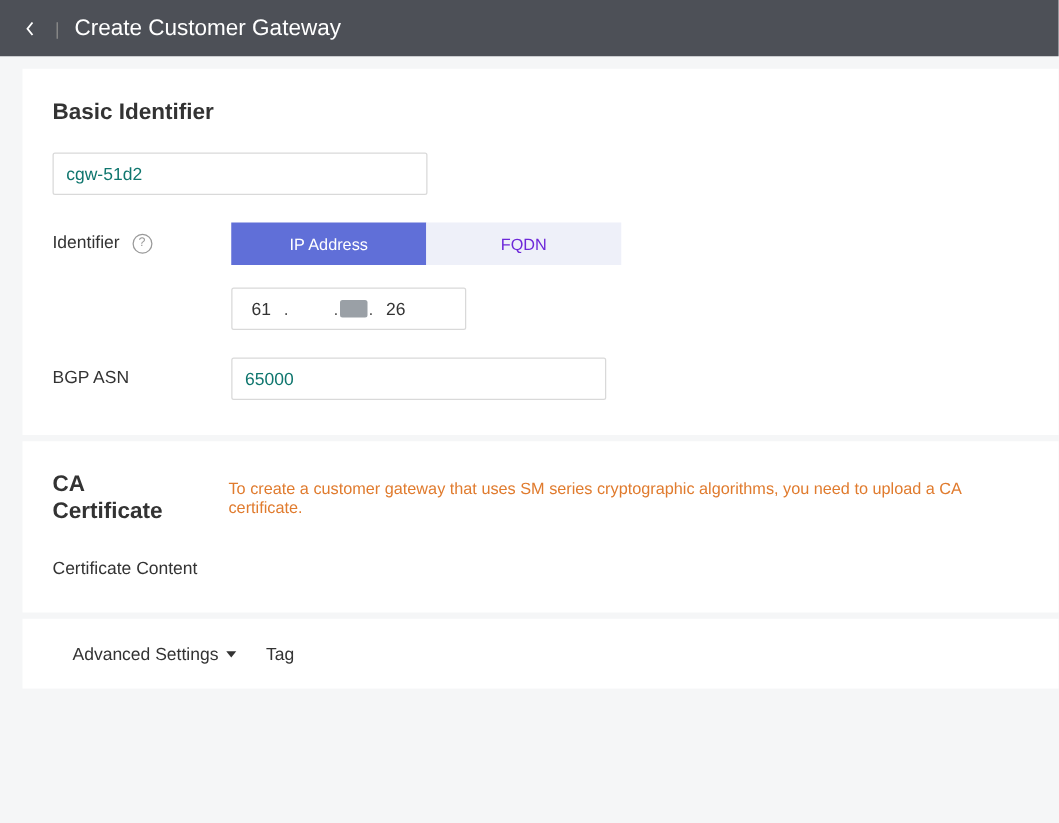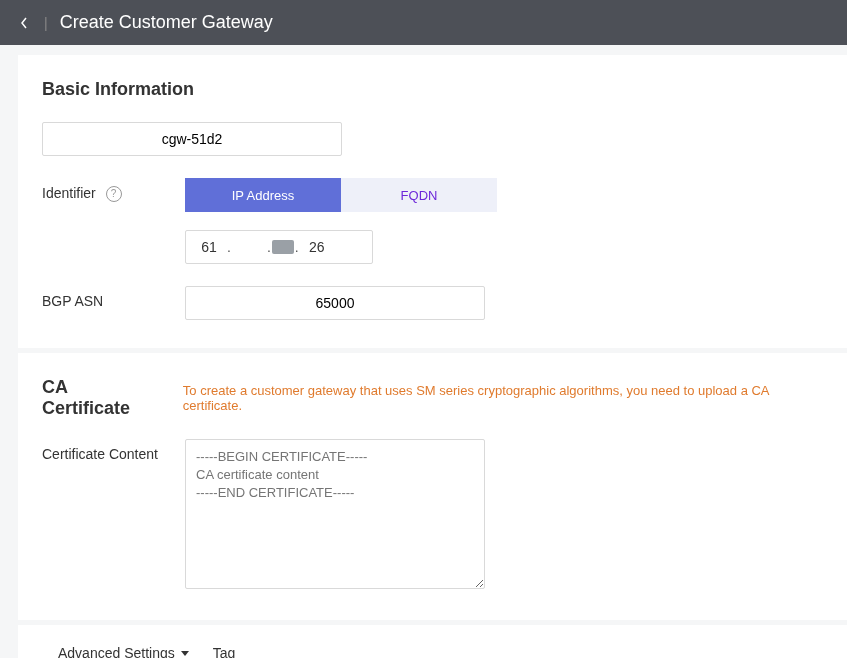--- a/index.html
+++ b/index.html
@@ -59,23 +59,22 @@
     .field {
       flex: 0 0 auto;
     }
     .text-input {
       width: 300px;
       height: 34px;
       border: 1px solid #d9d9d9;
       border-radius: 2px;
       padding: 0 10px;
       font-size: 14px;
-      color: #000000;
+      color: #0f766e;
       outline: none;
-      text-align: center;
     }
     .help-icon {
       display: inline-flex;
       align-items: center; justify-content: center;
       width: 16px; height: 16px;
       border: 1px solid #999;
       border-radius: 50%;
       font-size: 10px;
       color: #999;
       margin-left: 6px;
@@ -192,21 +191,21 @@
       <path d="M7 2 L3 7 L7 12" stroke="#fff" stroke-width="1.5" fill="none"></path>
     </svg>
   </span>
   <span class="divider">|</span>
   <span class="header-title">Create Customer Gateway</span>
 </div>
 
 <div class="page">
 
   <div class="card">
-    <div class="section-title">Basic Information</div>
+    <div class="section-title">Basic Identifier</div>
 
     <div class="row">
       <div class="field">
         <input class="text-input" type="text" value="cgw-51d2" style="">
       </div>
     </div>
 
     <div class="row">
       <div class="label">
         <span>Identifier</span>
@@ -237,25 +236,20 @@
     </div>
   </div>
 
   <div class="card">
     <div class="cert-title-row">
       <div class="section-title" style="margin-bottom:0">CA Certificate</div>
       <div class="note">To create a customer gateway that uses SM series cryptographic algorithms, you need to upload a CA certificate.</div>
     </div>
     <div class="row">
       <div class="label">Certificate Content</div>
-      <div class="field">
-        <textarea class="textarea" placeholder="-----BEGIN CERTIFICATE-----
-CA certificate content
------END CERTIFICATE-----" style=""></textarea>
-      </div>
     </div>
   </div>
 
   <div class="adv-row">
     <div class="adv-lab">
       <span>Advanced Settings</span>
       <span class="caret-down"></span>
     </div>
     <span>Tag</span>
   </div>

